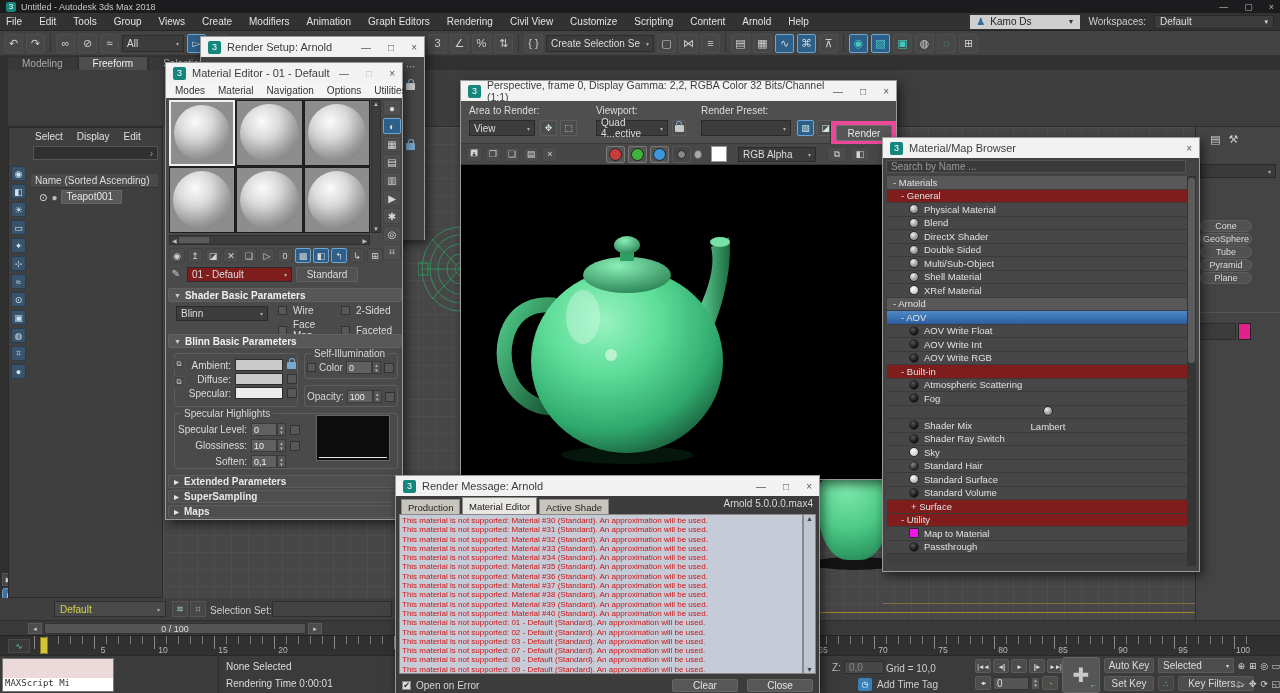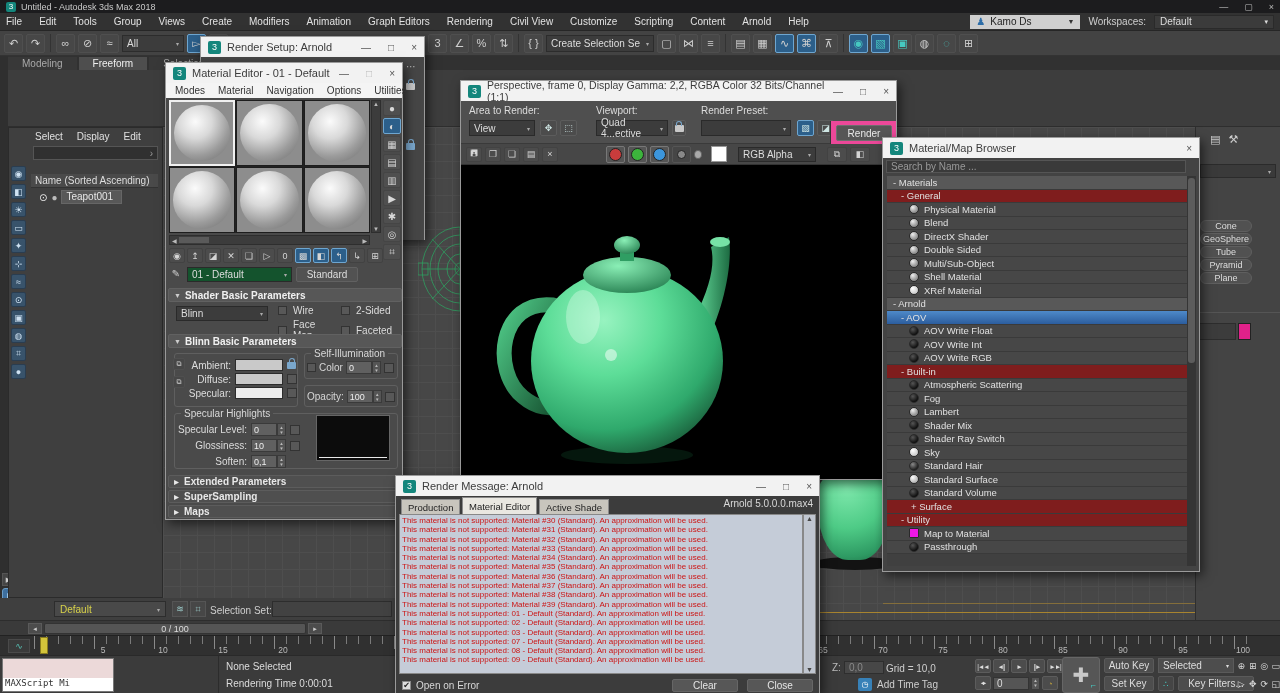--- a/index.html
+++ b/index.html
@@ -164,21 +164,21 @@
   .meside.active{background:#2c5f8a;border-color:#6ea6d0;}
   #me-hscroll{position:absolute;left:3px;top:172px;width:201px;height:10px;background:#3c3c3c;border:1px solid #2e2e2e;
      display:flex;justify-content:space-between;align-items:center;color:#bbb;font-size:6px;padding:0 2px;}
   #me-hscroll .thumb{width:30px;height:6px;background:#5a5a5a;margin-right:auto;margin-left:2px;}
   #me-toolbar{position:absolute;left:3px;top:185px;width:232px;display:flex;gap:2px;}
   .metb{width:16px;height:15px;background:#4c4c4c;border:1px solid #424242;border-radius:2px;color:#d5d5d5;
      font-size:9px;display:flex;align-items:center;justify-content:center;}
   .metb.active{background:#2c5f8a;border-color:#6ea6d0;}
   #me-namerow{position:absolute;left:3px;top:204px;width:232px;display:flex;gap:4px;align-items:center;}
   #me-dropper{width:14px;height:14px;color:#ccc;font-size:10px;text-align:center;}
-  #me-matname{width:105px;height:15px;background:#14532d;border:1px solid #2a2a2a;display:flex;align-items:center;padding:0 4px;color:#ddd;}
+  #me-matname{width:105px;height:15px;background:#7f1d1d;border:1px solid #2a2a2a;display:flex;align-items:center;padding:0 4px;color:#ddd;}
   #me-matname .arr{margin-left:auto;font-size:6px;color:#aaa;}
   #me-standard{width:62px;height:15px;background:#525252;border:1px solid #616161;border-radius:2px;color:#ddd;
      display:flex;align-items:center;justify-content:center;}
   .rollout{position:absolute;left:2px;width:234px;height:14px;background:#575757;border:1px solid #616161;border-radius:2px;
      color:#f0f0f0;font-weight:bold;font-size:10px;display:flex;align-items:center;gap:4px;padding:0 5px;}
   .rollout .caret{font-size:7px;color:#ccc;}
   .cb{width:9px;height:9px;background:#585858;border:1px solid #333;flex:none;}
   .cbrow{display:flex;align-items:center;gap:6px;color:#dcdcdc;}
   #me-shader-dd{position:absolute;left:10px;top:243px;width:92px;height:15px;background:#3c3c3c;border:1px solid #2a2a2a;
      display:flex;align-items:center;padding:0 4px;color:#ddd;}
@@ -909,20 +909,21 @@
       <div class="msg-line">This material is not supported: Material #30 (Standard). An approximation will be used.</div>
       <div class="msg-line">This material is not supported: Material #31 (Standard). An approximation will be used.</div>
       <div class="msg-line">This material is not supported: Material #32 (Standard). An approximation will be used.</div>
       <div class="msg-line">This material is not supported: Material #33 (Standard). An approximation will be used.</div>
       <div class="msg-line">This material is not supported: Material #34 (Standard). An approximation will be used.</div>
       <div class="msg-line">This material is not supported: Material #35 (Standard). An approximation will be used.</div>
       <div class="msg-line">This material is not supported: Material #36 (Standard). An approximation will be used.</div>
       <div class="msg-line">This material is not supported: Material #37 (Standard). An approximation will be used.</div>
       <div class="msg-line">This material is not supported: Material #38 (Standard). An approximation will be used.</div>
       <div class="msg-line">This material is not supported: Material #39 (Standard). An approximation will be used.</div>
+      <div class="msg-line">This material is not supported: Material #40 (Standard). An approximation will be used.</div>
       <div class="msg-line">This material is not supported: 01 - Default (Standard). An approximation will be used.</div>
       <div class="msg-line">This material is not supported: 02 - Default (Standard). An approximation will be used.</div>
       <div class="msg-line">This material is not supported: 03 - Default (Standard). An approximation will be used.</div>
       <div class="msg-line">This material is not supported: 07 - Default (Standard). An approximation will be used.</div>
       <div class="msg-line">This material is not supported: 08 - Default (Standard). An approximation will be used.</div>
       <div class="msg-line">This material is not supported: 09 - Default (Standard). An approximation will be used.</div>
     </div>
   <div id="rm-scroll">
       <span>▲</span>
       <span>▼</span>
@@ -1005,21 +1006,21 @@
         <span>- Built-in</span>
       </div>
       <div class="trow" style="padding-left: 22px;">
         <span class="ticon sphere-black"></span>
         <span>Atmospheric Scattering</span>
       </div>
       <div class="trow" style="padding-left: 22px;">
         <span class="ticon sphere-black"></span>
         <span>Fog</span>
       </div>
-      <div class="trow" style="padding-left: 22px;">
+      <div class="trow" style="padding-left: 22px; flex-direction: column;">
         <span class="ticon sphere-gray"></span>
         <span>Lambert</span>
       </div>
       <div class="trow" style="padding-left: 22px;">
         <span class="ticon sphere-black"></span>
         <span>Shader Mix</span>
       </div>
       <div class="trow" style="padding-left: 22px;">
         <span class="ticon sphere-black"></span>
         <span>Shader Ray Switch</span>

